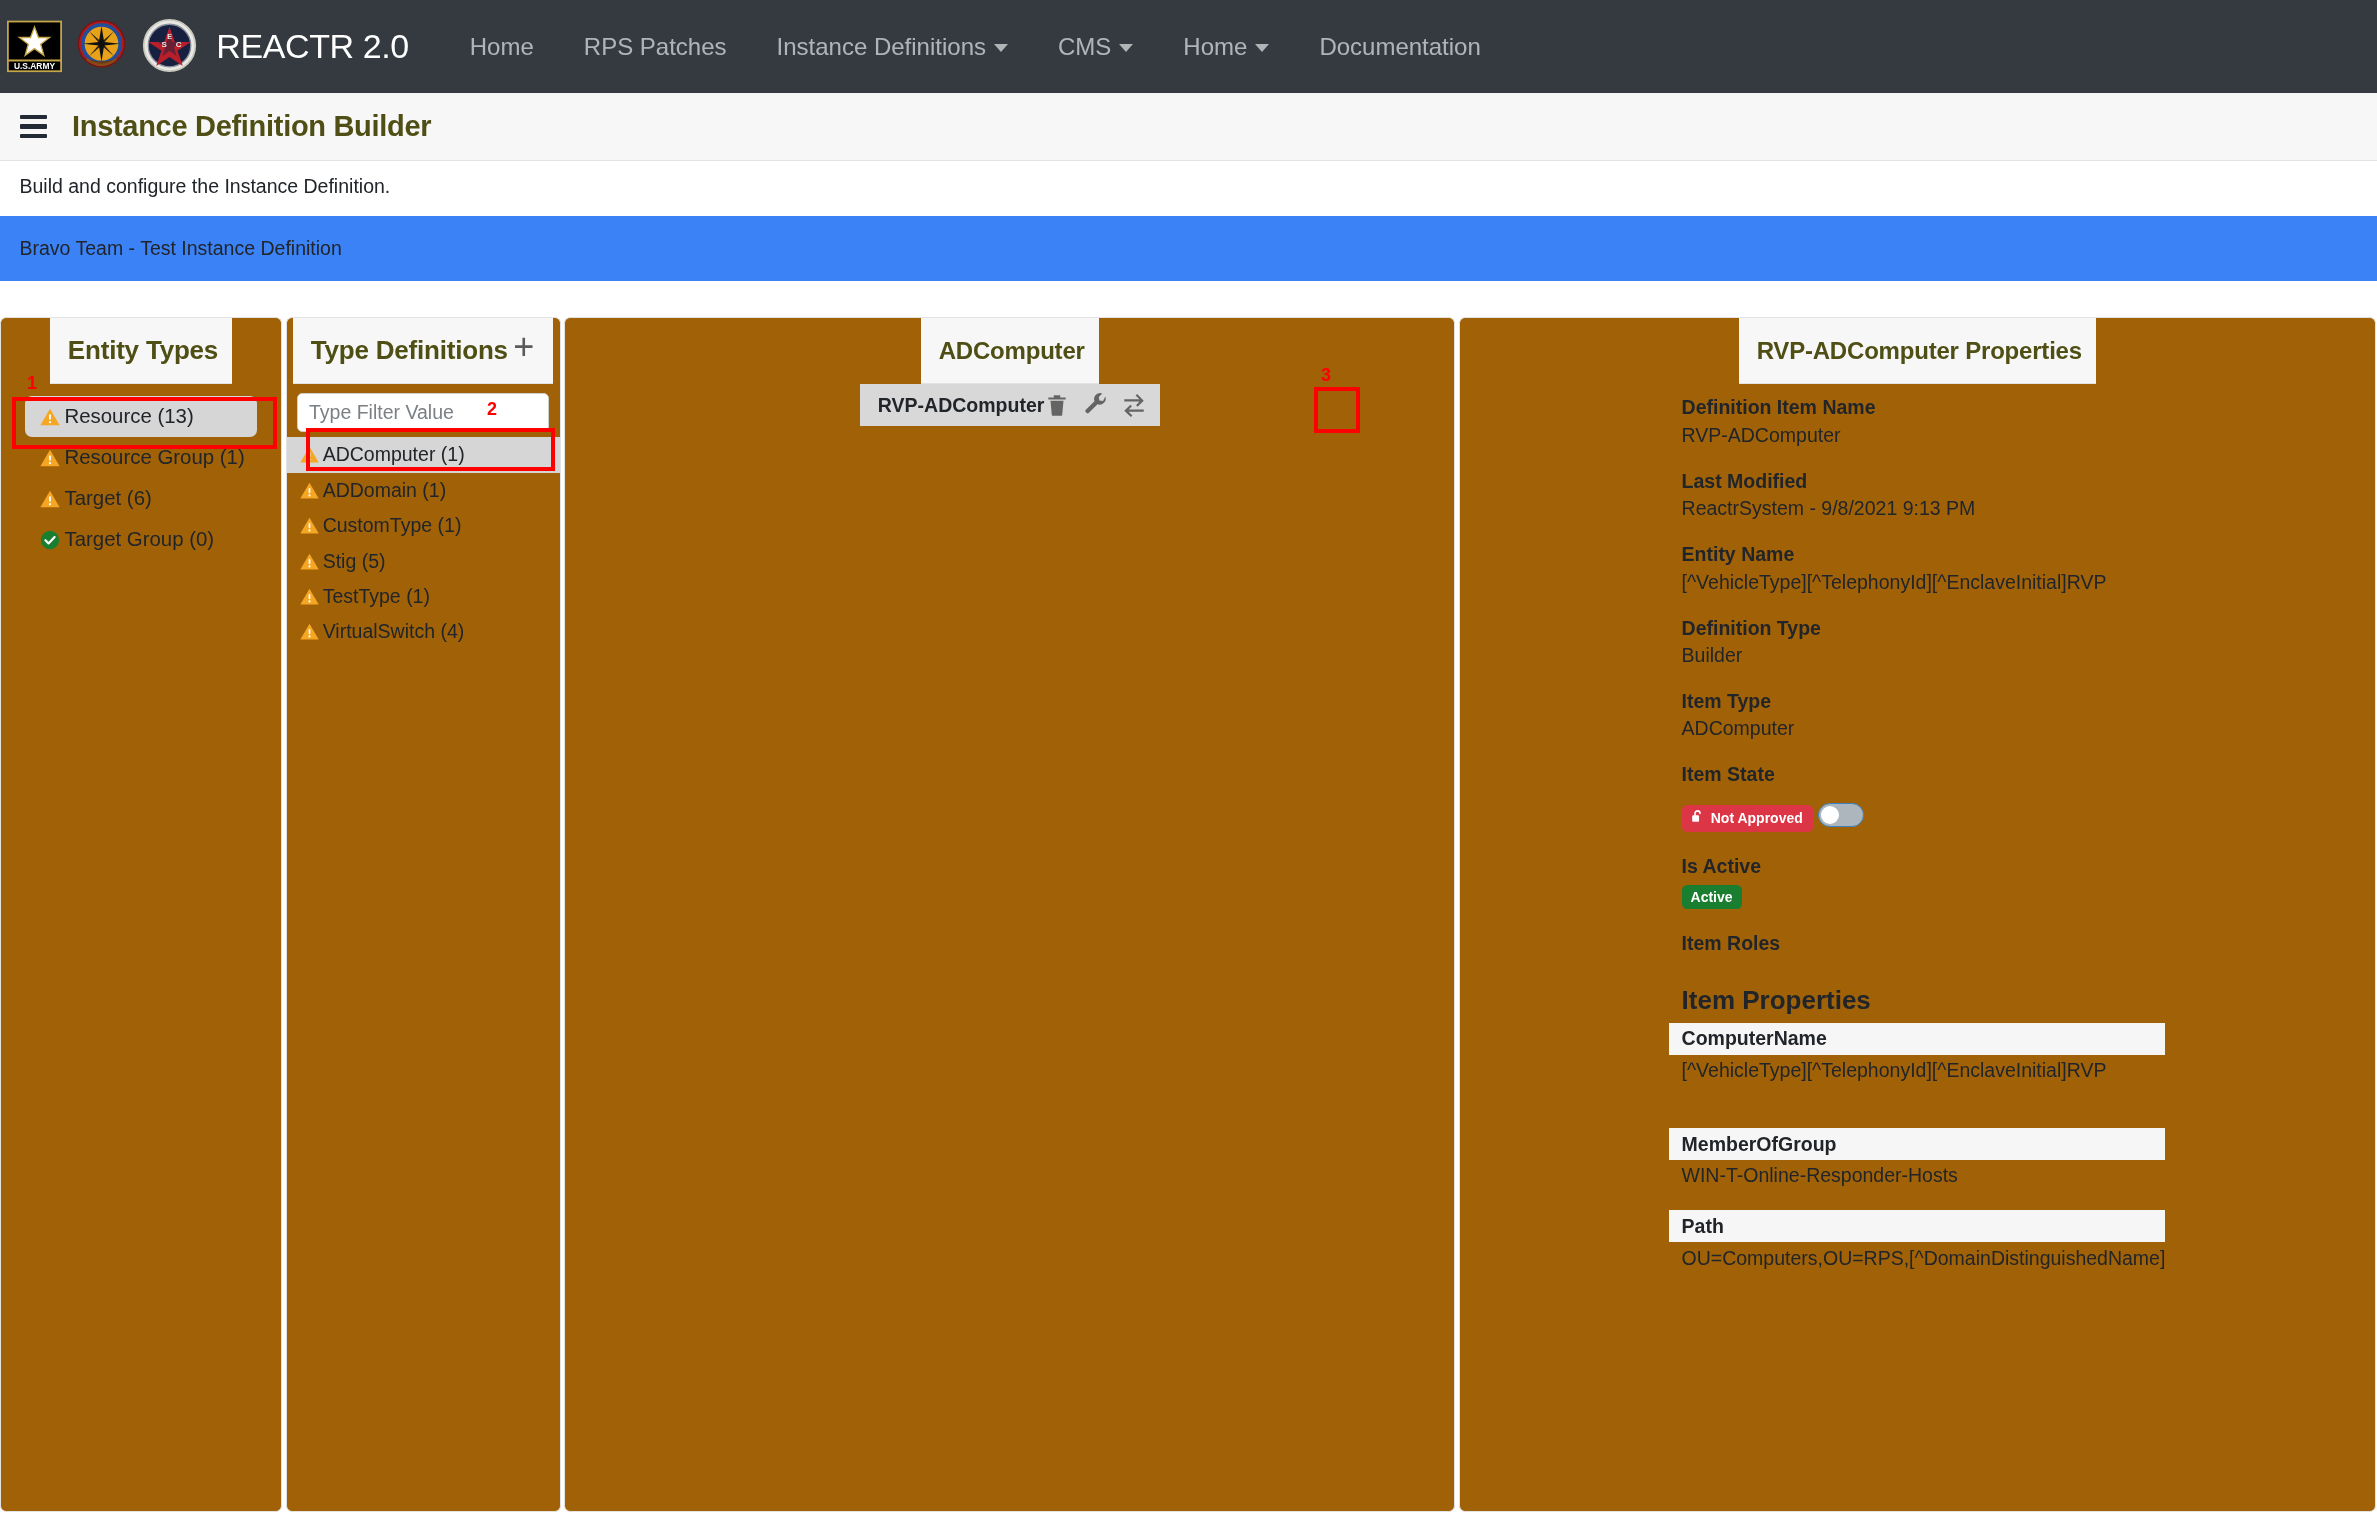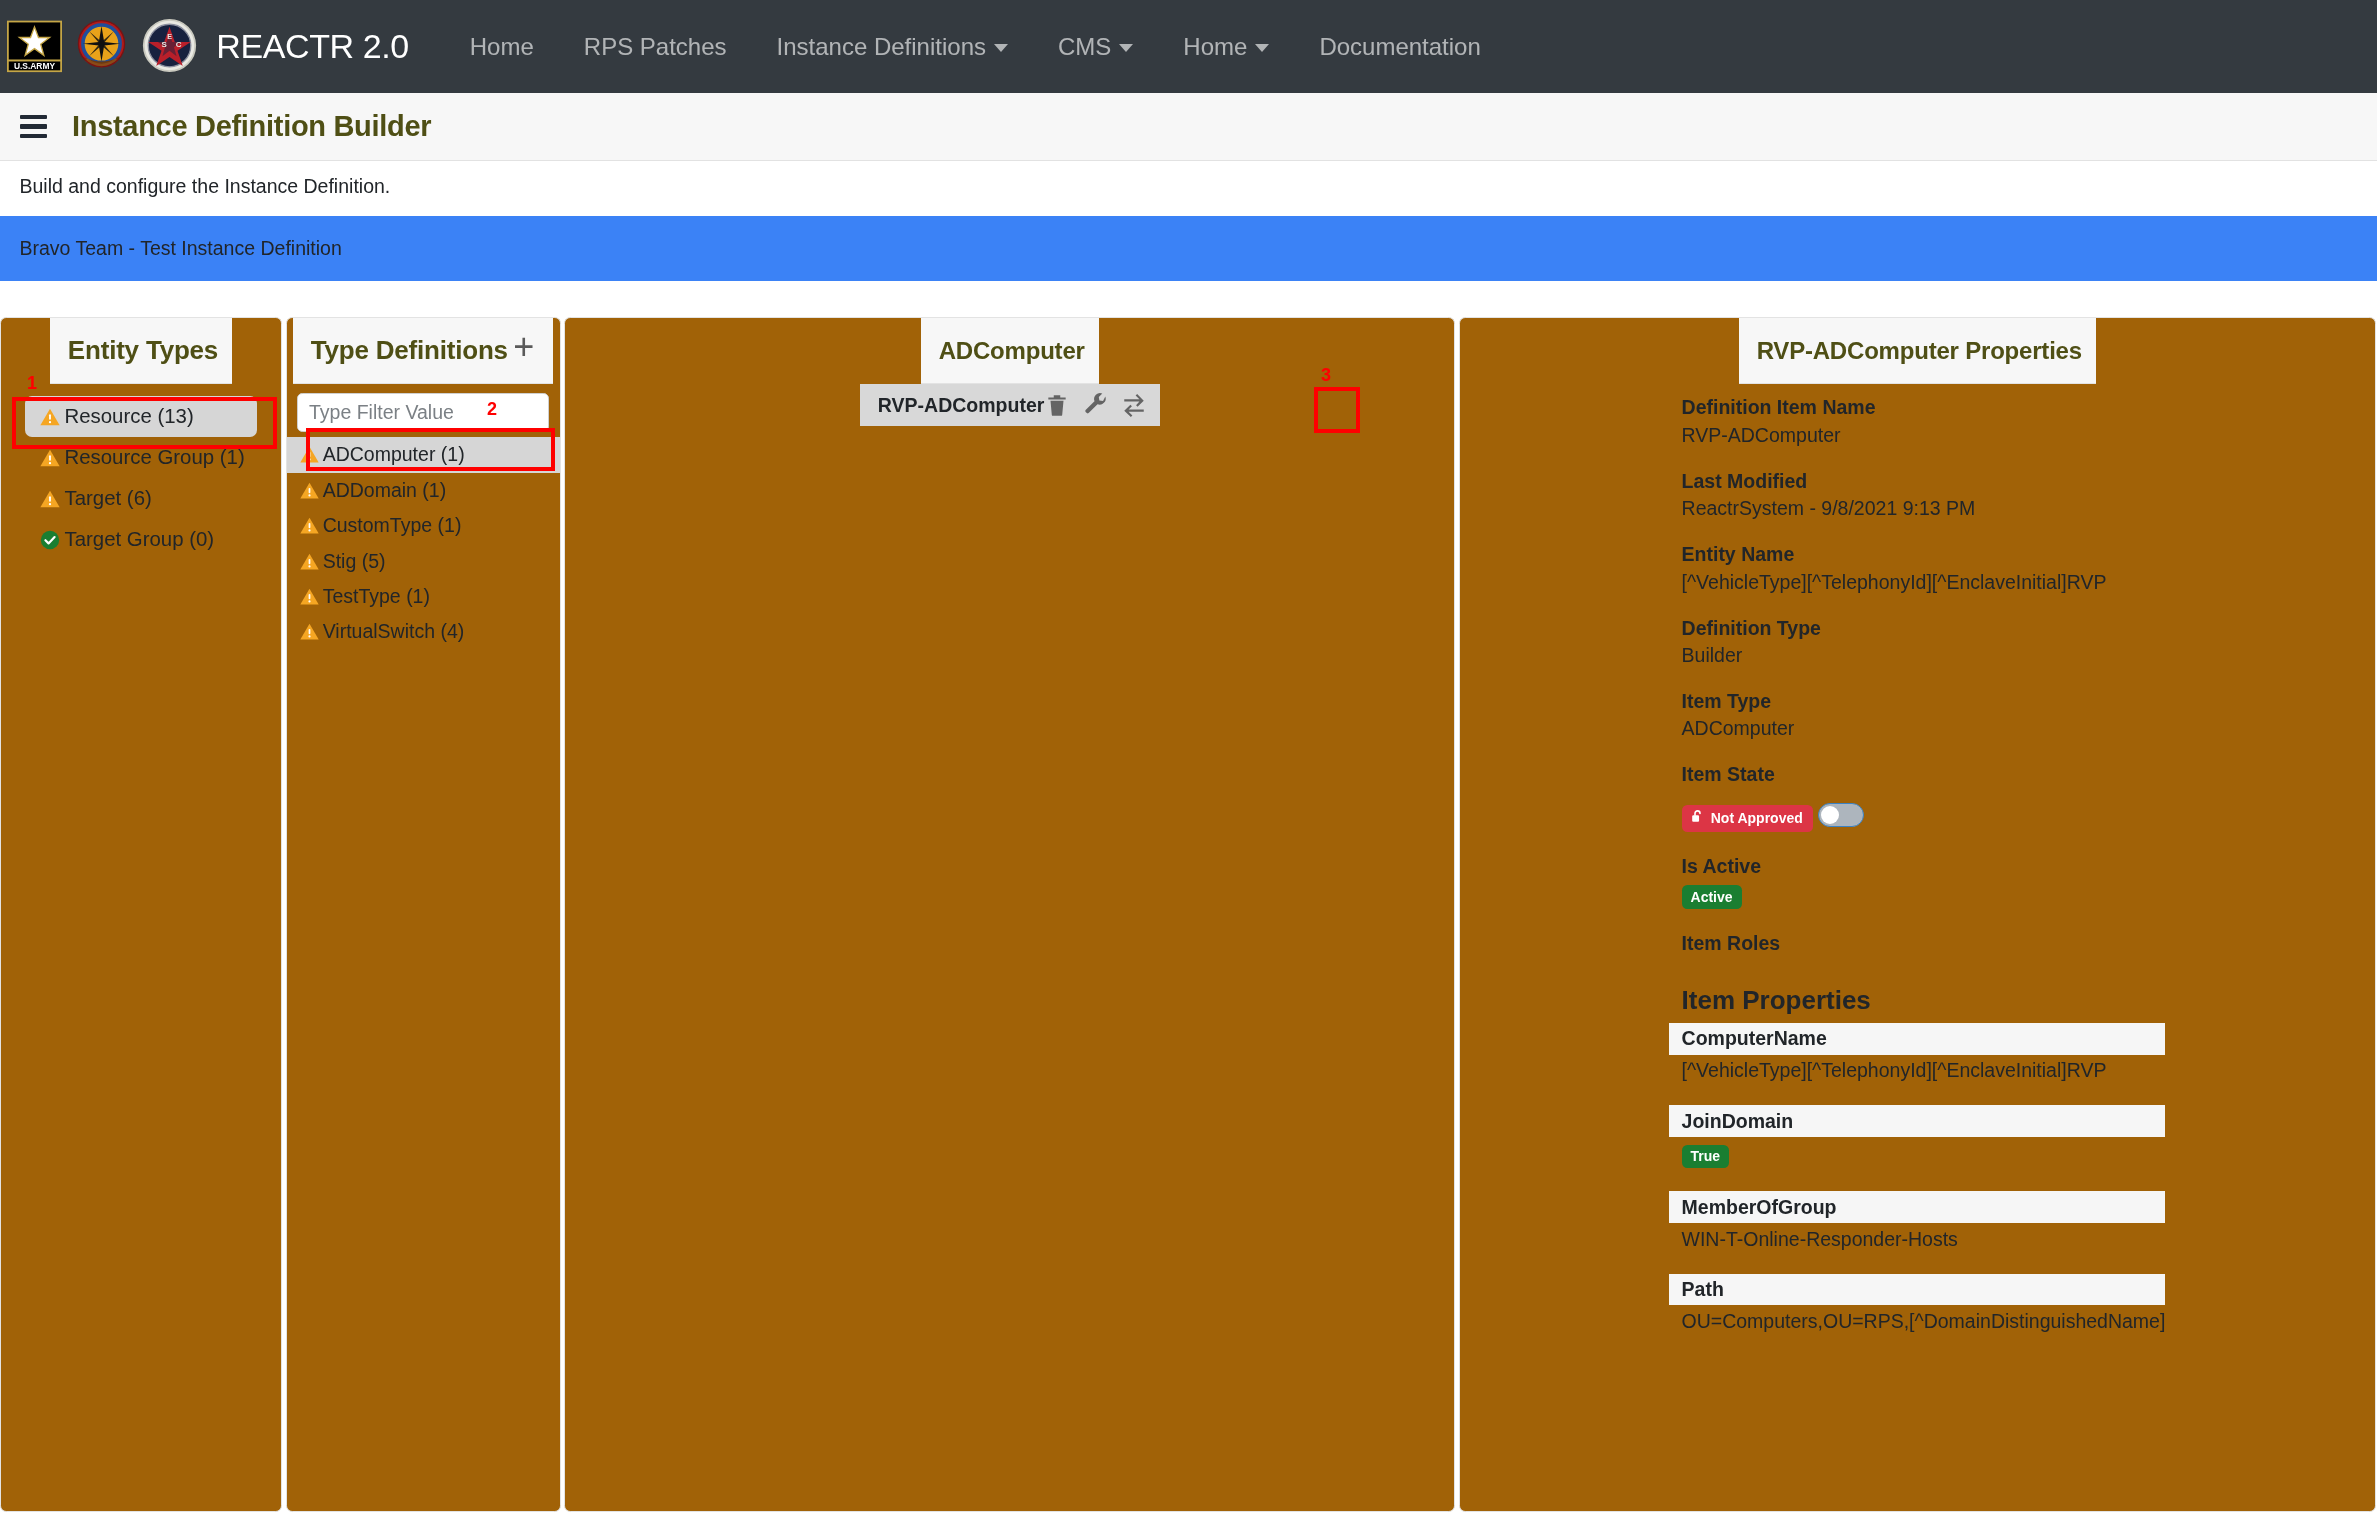--- a/index.html
+++ b/index.html
@@ -585,26 +585,20 @@
 
         <div style="height:21px"></div>
         <div class="sec-title">Item Properties</div>
 
         <div class="prop-block">
           <div class="prop-label prop-stripe">ComputerName</div>
           <div class="prop-value">[^VehicleType][^TelephonyId][^EnclaveInitial]RVP</div>
         </div>
         <div class="prop-gap"></div>
 
-        <div class="prop-block">
-          <div class="prop-label prop-stripe">JoinDomain</div>
-          <div class="prop-value" style="padding-top:6.2px">
-            <span class="badge badge-success">True</span>
-          </div>
-        </div>
         <div class="prop-gap"></div>
 
         <div class="prop-block">
           <div class="prop-label prop-stripe">MemberOfGroup</div>
           <div class="prop-value">WIN-T-Online-Responder-Hosts</div>
         </div>
         <div class="prop-gap"></div>
 
         <div class="prop-block">
           <div class="prop-label prop-stripe">Path</div>

